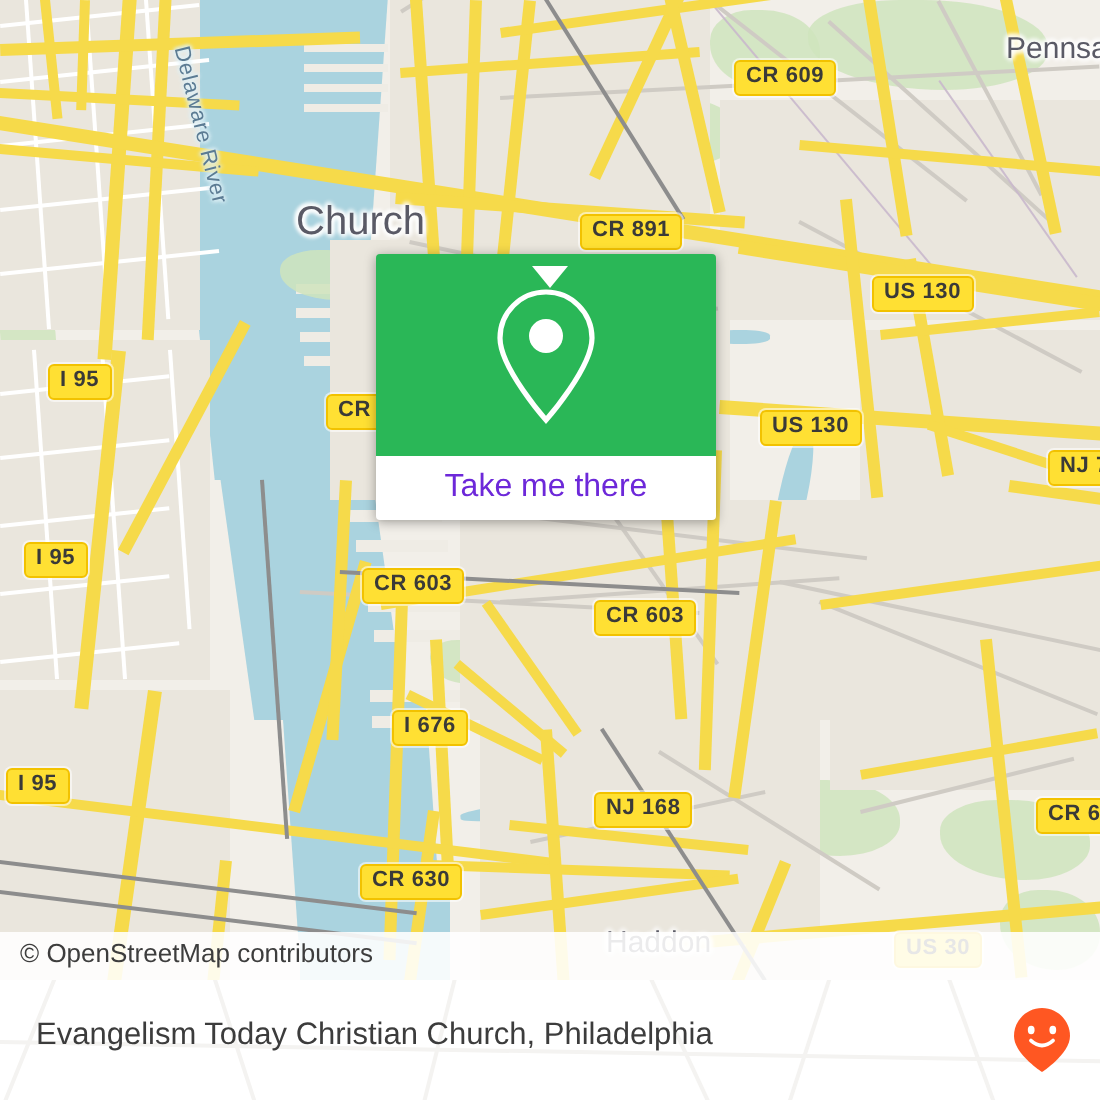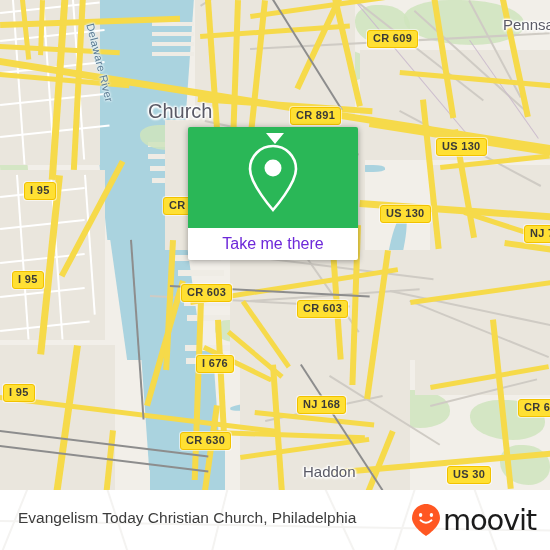--- a/index.html
+++ b/index.html
@@ -269,37 +269,39 @@
           <path d="M28 4 C15.3 4 5 14.3 5 27 C5 42 28 68 28 68 C28 68 51 42 51 27 C51 14.3 40.7 4 28 4 Z" fill="none" stroke="#ffffff" stroke-width="2.6"></path>
           <circle cx="28" cy="26" r="8.5" fill="#ffffff"></circle>
         </svg>
       </div>
       <div id="card-body">
         <span id="card-label">Take me there</span>
       </div>
     </div>
     <div id="card-tail"></div>
 
+    <div id="attrib">
+      <span>© OpenStreetMap contributors</span>
+    </div>
   </div>
 
   <div id="footer">
     <div class="fline" style="left:30px;top:-10px;width:2px;height:90px;transform:rotate(22deg);"></div>
     <div class="fline" style="left:100px;top:-20px;width:2px;height:100px;transform:rotate(-18deg);"></div>
     <div class="fline" style="left:230px;top:-15px;width:2px;height:95px;transform:rotate(14deg);"></div>
     <div class="fline" style="left:320px;top:-10px;width:2px;height:90px;transform:rotate(-25deg);"></div>
     <div class="fline" style="left:420px;top:-20px;width:2px;height:100px;transform:rotate(18deg);"></div>
     <div class="fline" style="left:470px;top:-10px;width:2px;height:95px;transform:rotate(-20deg);"></div>
     <div class="fline" style="left:0px;top:30px;width:560px;height:2px;transform:rotate(1deg);"></div>
 
     <div id="footer-title">Evangelism Today Christian Church, Philadelphia</div>
 
     <div id="logo">
       <svg width="30" height="34" viewBox="0 0 30 34">
         <path d="M15 1 C7.3 1 1 7.3 1 15 C1 24 15 33 15 33 C15 33 29 24 29 15 C29 7.3 22.7 1 15 1 Z" fill="#ff5722"></path>
         <ellipse cx="9.6" cy="12" rx="1.7" ry="2.1" fill="#ffffff"></ellipse>
         <ellipse cx="20.4" cy="12" rx="1.7" ry="2.1" fill="#ffffff"></ellipse>
         <path d="M9.5 17.3 Q15 22.2 20.5 17.3" fill="none" stroke="#ffffff" stroke-width="1.9" stroke-linecap="round"></path>
       </svg>
-      <span id="logo-word">moovit</span>
     </div>
   </div>
 
 </div>
 
 </body></html>

